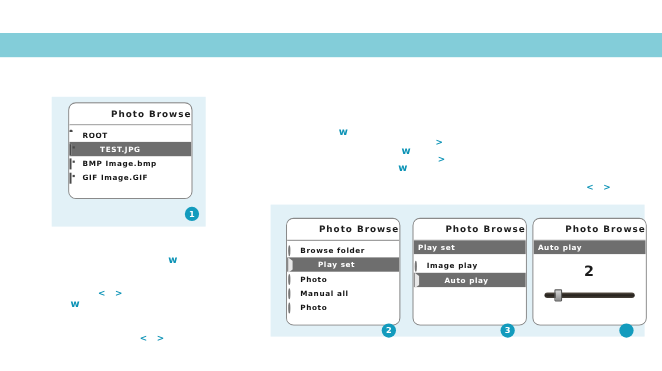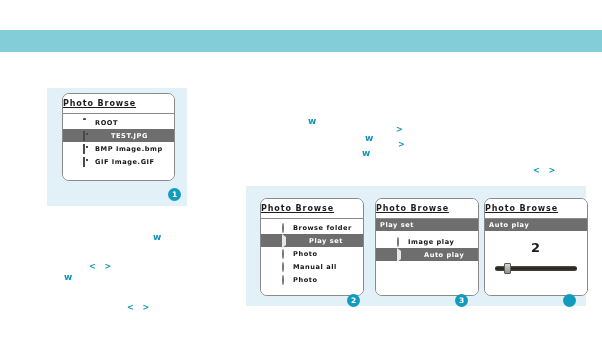--- a/index.html
+++ b/index.html
@@ -59,44 +59,43 @@
     overflow: hidden;
   }
   #screen-1 { left: 62px;  top: 93px;  width: 113px; height: 88px; }
   #screen-2 { left: 260px; top: 198px; width: 104px; height: 98px; }
   #screen-3 { left: 375px; top: 198px; width: 104px; height: 98px; }
   #screen-4 { left: 484px; top: 198px; width: 104px; height: 98px; }
 
   .screen-title {
     height: 19px;
     line-height: 19px;
-    text-align: left;
+    text-align: right;
     font-size: 8px;
     font-weight: bold;
     letter-spacing: 0.9px;
     color: #1d1d1d;
     background: #ffffff;
     border-bottom: 1px solid #8a8a8a;
     white-space: nowrap;
-    text-decoration: underline;
   }
   .screen-body {
     position: relative;
     background: #ffffff;
     height: calc(100% - 20px);
     padding-top: 2px;
     box-sizing: border-box;
   }
 
   
   .row {
     display: flex;
     align-items: center;
     height: 13px;
-    padding-left: 20px;
+    padding-left: 0;
     font-size: 6.6px;
     letter-spacing: 0.55px;
     color: #151515;
     font-weight: bold;
     white-space: nowrap;
   }
   .row.selected {
     background: #6e6e6e;
     color: #ffffff;
     gap: 16px;

